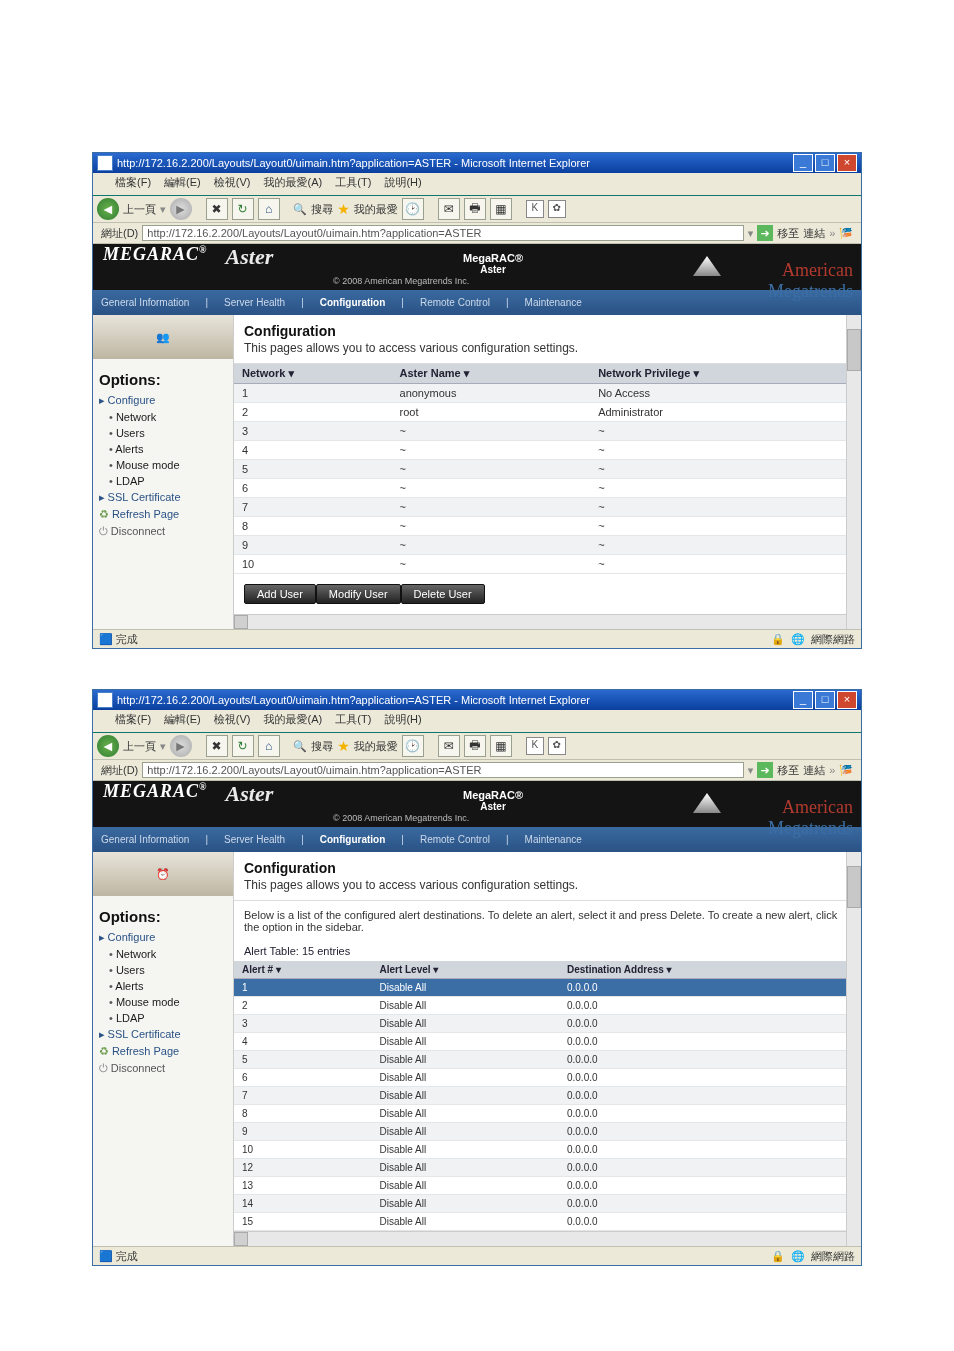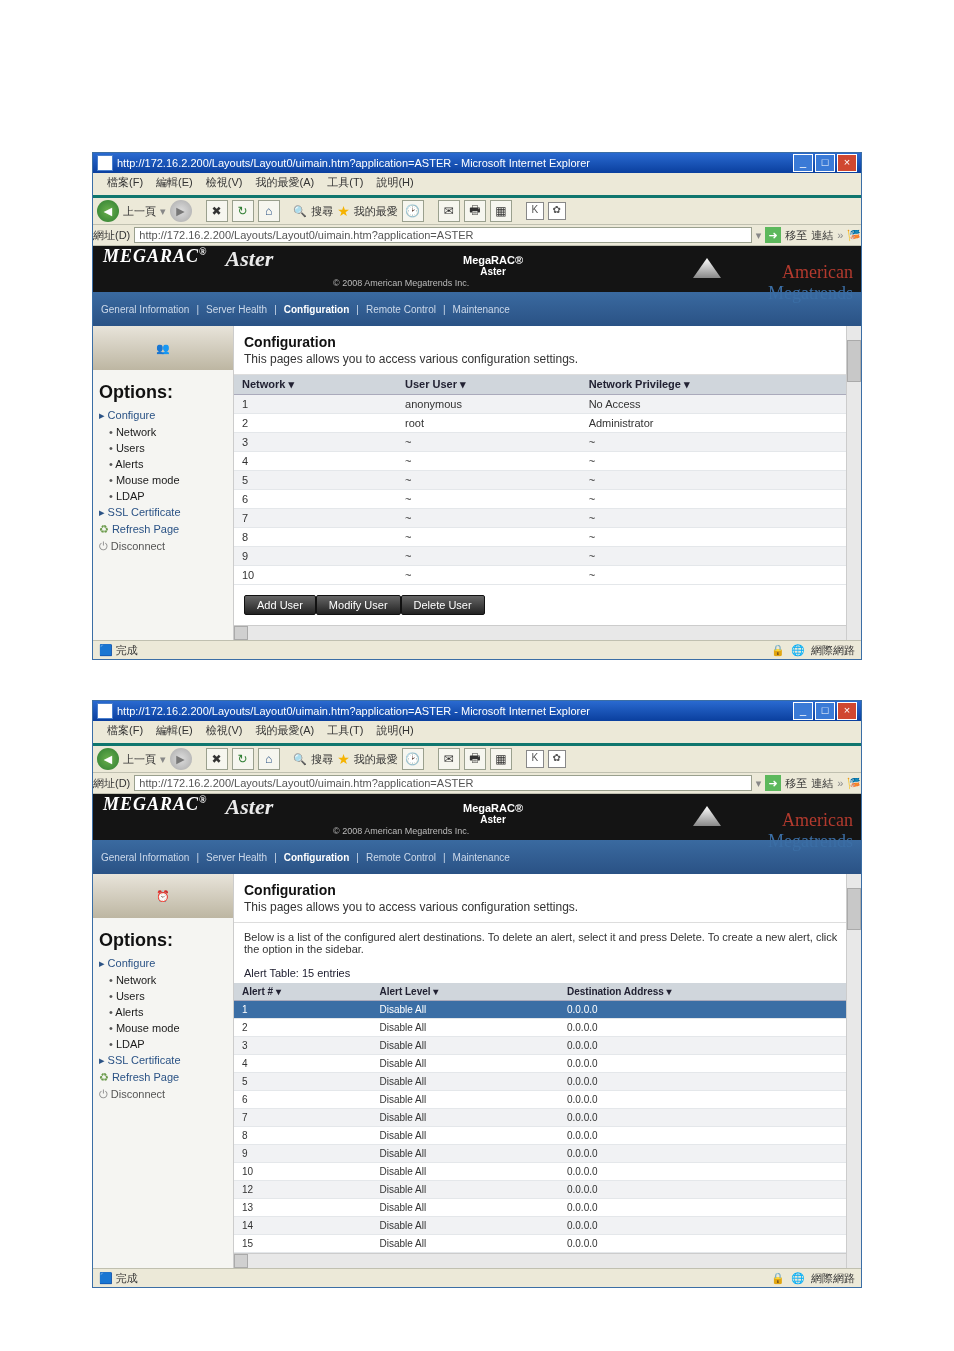--- a/index.html
+++ b/index.html
@@ -4,52 +4,52 @@
 <style>
   html,body{margin:0;padding:0;background:#fff;font-family:Tahoma,Arial,sans-serif;font-size:11px;color:#333}
   .page{width:954px;margin:0 auto}
   .shot{margin:152px auto 24px auto;width:768px;border:1px solid #3b6ea5;position:relative;background:#0369a1}
   .titlebar{height:20px;background:linear-gradient(#2a6ad0,#0a3f9e);color:#fff;display:flex;align-items:center;padding:0 4px;font-size:11px}
   .titlebar .ie-icon{width:14px;height:14px;margin-right:4px;background:#fff;border:1px solid #4a7fcc;display:inline-block}
   .titlebar .title{flex:1;white-space:nowrap;overflow:hidden}
   .winbtns{display:flex;gap:2px}
   .winbtn{width:18px;height:16px;border:1px solid #fff;font-size:11px;line-height:14px;text-align:center;color:#fff;background:#3a7ad6}
   .winbtn.close{background:#d04730}
-  .menubar{height:18px;background:#ece9d8;border-bottom:3px solid #0f766e;padding:2px 14px;font-size:11px;color:#333}
+  .menubar{height:18px;background:#ece9d8;border-bottom:1px solid #0f766e;padding:2px 22px;font-size:11px;color:#333}
   .menubar span{margin-right:10px}
   .toolbar{height:26px;background:#ece9d8;border-bottom:1px solid #c0c0b0;display:flex;align-items:center;padding:0 4px;gap:4px}
   .tb-circ{width:22px;height:22px;border-radius:11px;display:inline-flex;align-items:center;justify-content:center;color:#fff;font-size:14px}
   .tb-back{background:radial-gradient(#6ab04c,#2e7d32)}
   .tb-fwd{background:radial-gradient(#ddd,#aaa);color:#777}
   .tb-sq{width:20px;height:20px;border:1px solid #9aa08e;background:#f6f6ef;display:inline-flex;align-items:center;justify-content:center;font-size:12px}
   .tb-text{font-size:11px;color:#333}
   .star{color:#f5b301;font-size:14px}
   .kdot{width:16px;height:16px;border:1px solid #888;background:#fff;display:inline-block;text-align:center;line-height:14px;font-size:10px;color:#555}
-  .addrbar{height:20px;background:#ece9d8;border-bottom:1px solid #c0c0b0;display:flex;align-items:center;padding:0 0;font-size:11px;gap:4px}
+  .addrbar{height:20px;background:#ece9d8;border-bottom:1px solid #c0c0b0;display:flex;align-items:center;padding:0 8px;font-size:11px;gap:4px}
   .addrbar .url{flex:1;background:#fff;border:1px solid #9aa08e;padding:1px 4px;color:#555;white-space:nowrap;overflow:hidden}
   .go-arrow{width:16px;height:16px;background:#5cb85c;color:#fff;text-align:center;line-height:16px;font-size:11px}
   .content{background:#141414}
   .megabar{height:46px;background:#141414;display:flex;align-items:flex-start;color:#fff;position:relative}
   .megabar .logo{font:italic bold 18px Georgia,serif;letter-spacing:1px;margin-left:10px}
   .megabar .logo sup{font-size:10px}
   .megabar .aster{font:italic bold 22px Georgia,serif;margin-left:18px;color:#eaeaea}
   .megabar .sub{position:absolute;left:240px;bottom:4px;font-size:9px;color:#bbb}
   .megabar .center{position:absolute;left:370px;top:8px;text-align:center;color:#fff;font-size:11px;font-weight:bold}
   .megabar .center small{display:block;font-size:10px;font-weight:bold}
   .megabar .ami{position:absolute;right:8px;top:16px;text-align:right;font:18px Georgia,serif;color:#b33a2e}
   .megabar .ami .mt{color:#3b6ea5;font-size:18px}
   .megabar .amilogo{position:absolute;right:140px;top:12px;width:28px;height:20px;background:linear-gradient(#fff,#888);clip-path:polygon(0 100%,50% 0,100% 100%)}
-  .tabstrip{height:34px;background:linear-gradient(#3a6aa0,#2a5285);display:flex;align-items:center;padding:0 8px;gap:7px;color:#ccd9ea;font-size:10px}
+  .tabstrip{height:25px;background:linear-gradient(#3a6aa0,#2a5285);display:flex;align-items:center;padding:0 8px;gap:16px;color:#ccd9ea;font-size:10px}
   .tabstrip span{white-space:nowrap}
   .tabstrip .sel{color:#fff;font-weight:bold}
   .body{display:flex;background:#f5f5f2}
   .sidecol{width:140px;background:#f5f5f2;border-right:1px solid #ccc}
   .sideimg{height:44px;background:linear-gradient(#e8e4da,#bdb6a2);display:flex;align-items:center;justify-content:center;color:#333}
   .sidebox{padding:6px}
-  .sidebox h4{margin:6px 0 4px 0;font-size:18px;color:#111}
+  .sidebox h4{margin:6px 0 4px 0;font-size:15px;color:#111}
   .sidelist{list-style:none;margin:0;padding:0}
   .sidelist li{padding:2px 0 2px 10px;font-size:11px;color:#1a1a1a}
   .sidelist li.head{padding-left:0;color:#2a5285}
   .sidelist li.head::before{content:"▸ ";color:#2a5285}
   .sidelist li.sub::before{content:"• ";color:#555}
   .sidelist li.ref{color:#2a5285;padding-left:0}
   .sidelist li.ref::before{content:"♻ ";color:#6a9a4a}
   .sidelist li.disc{color:#555;padding-left:0}
   .sidelist li.disc::before{content:"⏻ ";color:#888}
   .main{flex:1;background:#fff;position:relative}
@@ -170,21 +170,21 @@
       </div>
       <div class="main">
         <div class="section-head">
           <h3>Configuration</h3>
           <p>This pages allows you to access various configuration settings.</p>
         </div>
         <table class="data">
           <thead>
                 <tr>
             <th>Network ▾</th>
-            <th>User User ▾</th>
+            <th>Aster Name ▾</th>
             <th>Network Privilege ▾</th>
           </tr>
               </thead>
           <tbody id="tb1">
                 <tr>
                   <td>1</td>
                   <td>anonymous</td>
                   <td>No Access</td>
                 </tr>
                 <tr>

